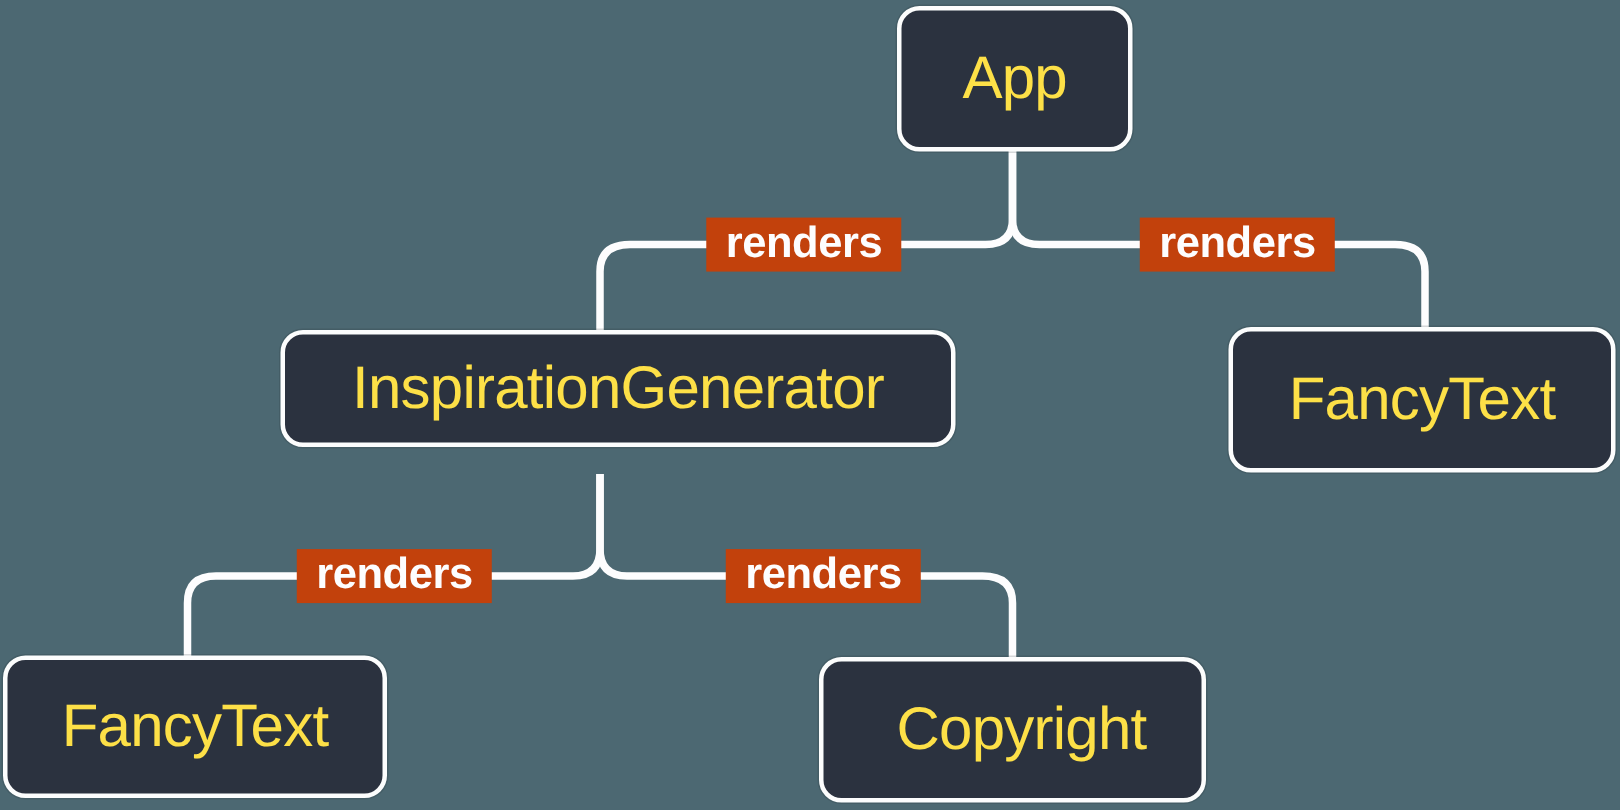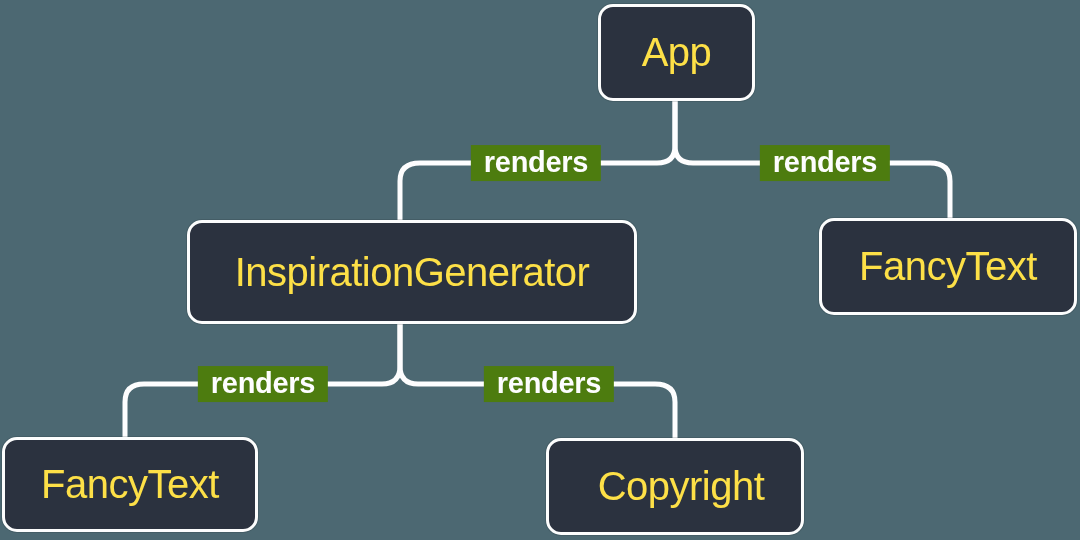--- a/index.html
+++ b/index.html
@@ -44,21 +44,21 @@
     justify-content: center;
     font-size: 40px;
     font-weight: 500;
     letter-spacing: -0.5px;
     white-space: nowrap;
     box-shadow: 0 0 0 1px rgba(32,42,52,0.18);
   }
   .edge-label {
     position: absolute;
     transform: translate(-50%, -50%);
-    background: #4d7c0f;
+    background: #c2410c;
     color: #FDFDFE;
     font-size: 29px;
     font-weight: 700;
     letter-spacing: -0.3px;
     line-height: 1.1;
     padding: 2px 13px;
     white-space: nowrap;
   }
 </style>
 </head>
@@ -70,21 +70,21 @@
     <path d="M675,100 L675,146 Q675,163 657,163 L420,163 Q400,163 400,181 L400,222"></path>
     <path d="M675,100 L675,146 Q675,163 693,163 L930,163 Q950,163 950,181 L950,220"></path>
     <path d="M400,316 L400,366 Q400,384 382,384 L144,384 Q125,384 125,402 L125,439"></path>
     <path d="M400,316 L400,366 Q400,384 418,384 L655,384 Q675,384 675,402 L675,440"></path>
   </svg>
 
   <div class="node" style="left:598px; top:4px; width:157px; height:97px;">
     <span>App</span>
   </div>
 
-  <div class="node" style="left:187px; top:220px; width:450px; height:104px;">
+  <div class="node" style="left:187px; top:220px; width:450px; height:78px;">
     <span>InspirationGenerator</span>
   </div>
 
   <div class="node" style="left:819px; top:218px; width:258px; height:97px;">
     <span>FancyText</span>
   </div>
 
   <div class="node" style="left:2px; top:437px; width:256px; height:95px;">
     <span>FancyText</span>
   </div>

